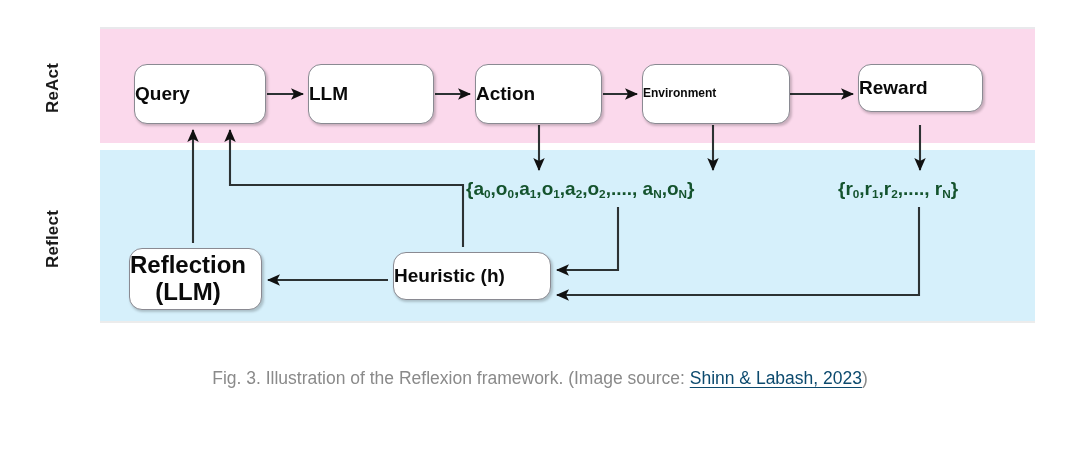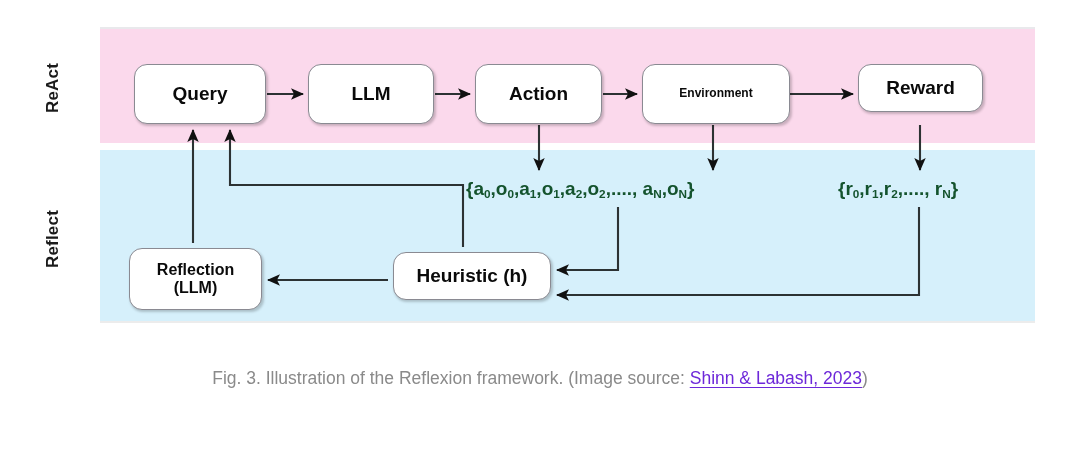--- a/index.html
+++ b/index.html
@@ -61,35 +61,34 @@
   
   .node {
     position: absolute;
     box-sizing: border-box;
     background: #ffffff;
     border: 1.6px solid #8a8a92;
     border-radius: 13px;
     box-shadow: 1.5px 2px 2.5px rgba(0,0,0,.20);
     display: flex;
     align-items: center;
-    justify-content: center;
     text-align: center;
     color: #0a0a0a;
     font-weight: bold;
     font-size: 19px;
     line-height: 1.12;
     z-index: 4;
   }
   .node .node-label { display: block; }
   #node-query       { left: 134px; top: 64px;  width: 132px; height: 60px; }
   #node-llm         { left: 308px; top: 64px;  width: 126px; height: 60px; }
   #node-action      { left: 475px; top: 64px;  width: 127px; height: 60px; }
   #node-environment { left: 642px; top: 64px;  width: 148px; height: 60px; font-size: 12px; }
   #node-reward      { left: 858px; top: 64px;  width: 125px; height: 48px; }
-  #node-reflection  { left: 129px; top: 248px; width: 133px; height: 62px; font-size: 16px; }
+  #node-reflection  { left: 129px; top: 248px; width: 133px; height: 62px; font-size: 24px; }
   #node-heuristic   { left: 393px; top: 252px; width: 158px; height: 48px; }
 
   
   .formula {
     position: absolute;
     color: #14532d;
     font-weight: bold;
     font-size: 19px;
     white-space: nowrap;
     z-index: 3;
@@ -116,21 +115,21 @@
   #caption {
     position: absolute;
     left: 120px; top: 364px;
     width: 840px;
     text-align: center;
     color: #8a8a8a;
     font-size: 17.5px;
     line-height: 1.65;
   }
   #caption .cap-link {
-    color: #6d28d9;
+    color: #0c4a6e;
     text-underline-offset: 3px;
   }
 </style>
 </head>
 <body>
 
 <div id="figure-root">
 
   <div class="panel" id="react-panel"></div>
   <div class="panel" id="reflect-panel"></div>

